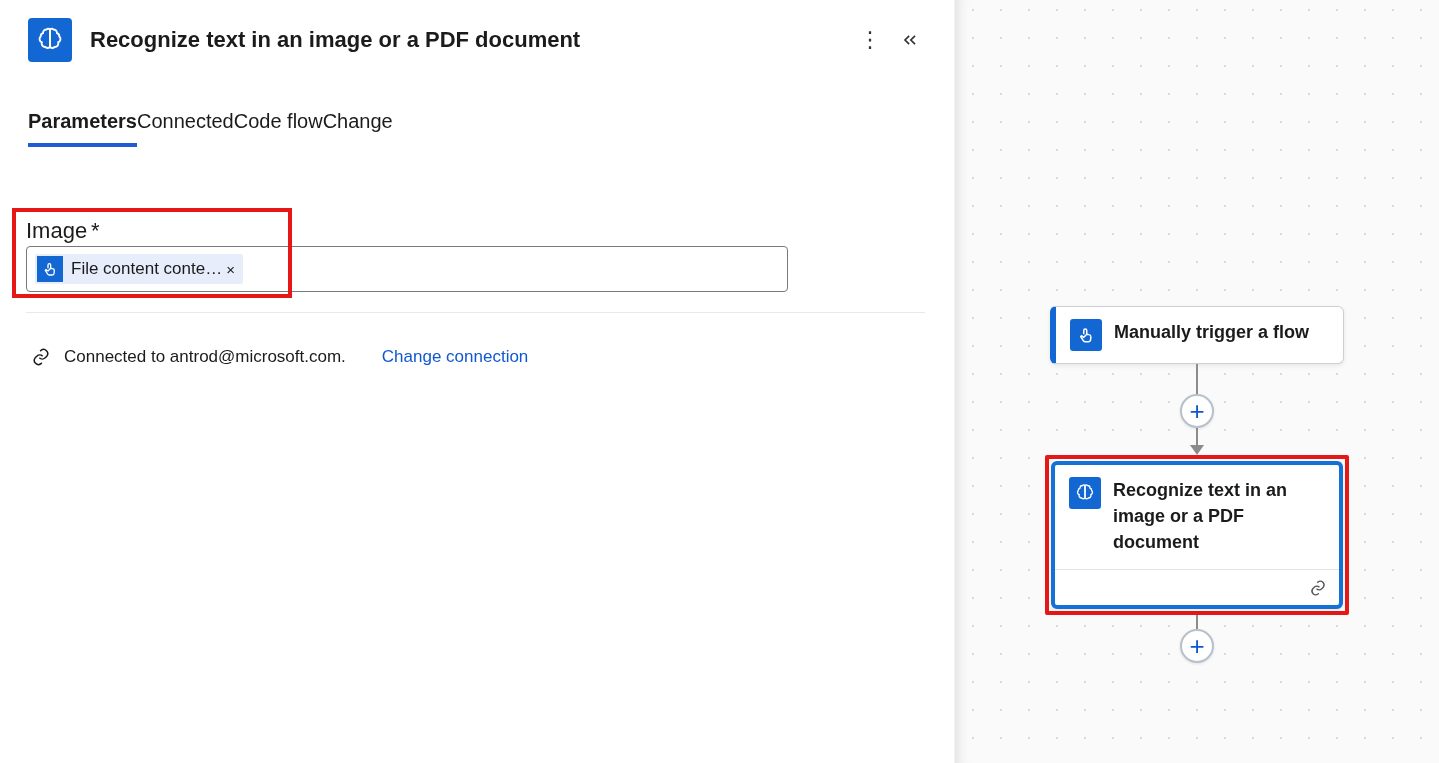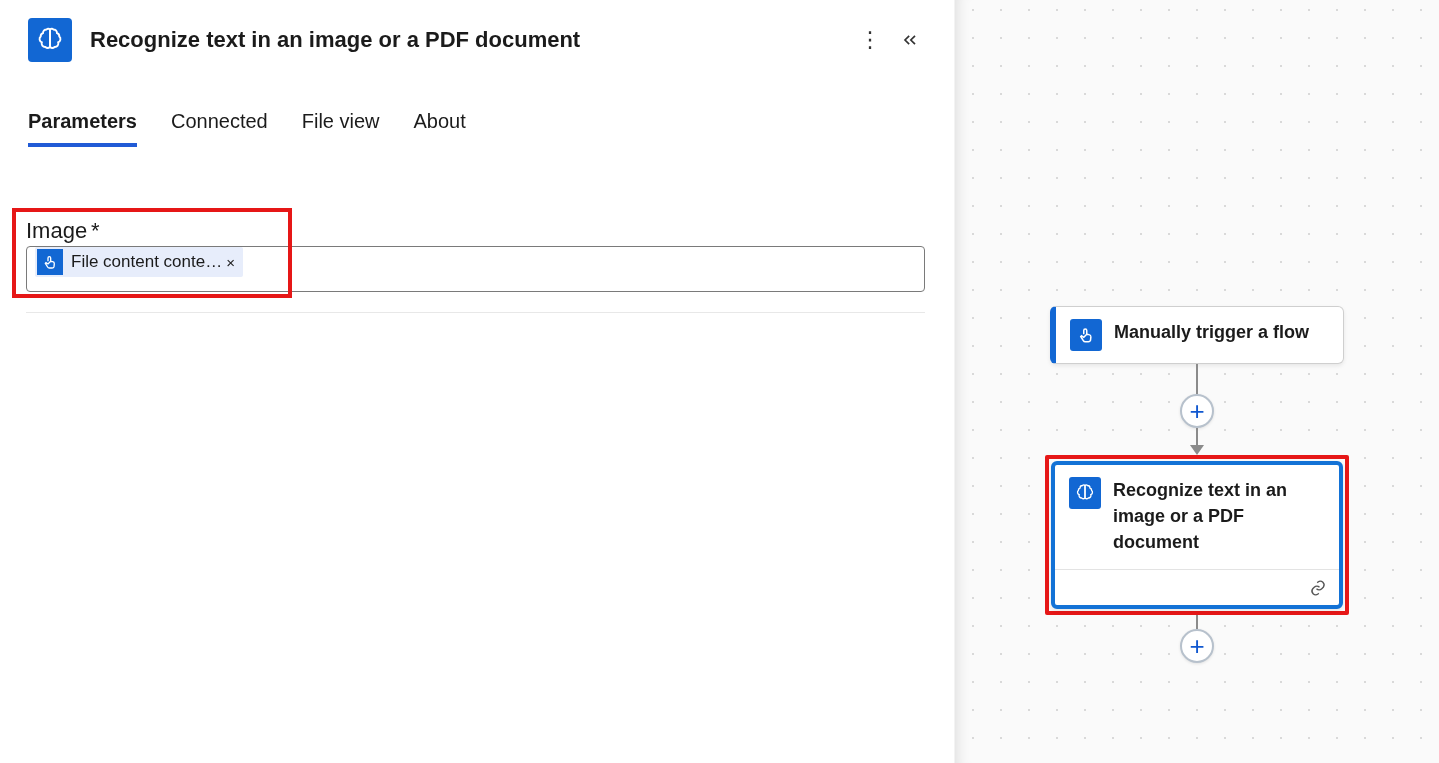--- a/index.html
+++ b/index.html
@@ -45,46 +45,46 @@
   .panel-header .hdr-btn {
     width: 40px; height: 40px;
     display: flex; align-items: center; justify-content: center;
     color: #333;
     cursor: pointer;
   }
 
   
   .tabs {
     display: flex;
-    gap: 34px;
     padding: 38px 28px 0 28px;
   }
   .tab {
     font-size: 20px;
     color: #1b1b1b;
     padding-bottom: 10px;
     cursor: pointer;
   }
   .tab.active {
     font-weight: 600;
     border-bottom: 4px solid #215bd6;
   }
   .field-label {
     font-size: 22px;
     color: #1b1b1b;
   }
 
   .field-input-wrap {
     position: absolute;
     left: 26px; top: 246px;
-    width: 899px;
+    width: 762px;
     height: 46px;
     border: 1px solid #7a7a7a;
     border-radius: 4px;
     display: flex;
+    align-items: center;
     padding: 0 8px;
     z-index: 0;
   }
   .token {
     display: flex;
     align-items: center;
     background: #e7edfb;
     height: 30px;
     border-radius: 2px;
     padding-right: 8px;
@@ -270,22 +270,22 @@
       <svg width="20" height="20" viewBox="0 0 24 24" fill="none" stroke="#333" stroke-width="2">
         <path d="M11 17l-5-5 5-5"></path>
           <path d="M18 17l-5-5 5-5"></path>
       </svg>
     </div>
   </div>
 
   <div class="tabs">
     <div class="tab active">Parameters</div>
     <div class="tab">Connected</div>
-    <div class="tab">File view</div>
-    <div class="tab">About</div>
+    <div class="tab">Code flow</div>
+    <div class="tab">Change</div>
   </div>
 
   <div class="hilite-overlay"></div>
 
   <div style="position:absolute; left:26px; top:218px;">
     <span class="field-label">Image</span>
     <span class="field-label req">*</span>
   </div>
 
   <div class="field-input-wrap">
@@ -296,20 +296,30 @@
             <path d="M13 11l3 .5a3 3 0 0 1 2.5 3L18 19a3 3 0 0 1-3 2H11a3 3 0 0 1-2.6-1.5L5 14l1-1 3 2z"></path>
         </svg>
       </div>
       <span class="tk-text">File content conte…</span>
       <span class="tk-close">×</span>
     </div>
   </div>
 
   <div class="divider"></div>
 
+  <div class="conn-row">
+    <div class="link-icon">
+      <svg width="20" height="20" viewBox="0 0 24 24" fill="none" stroke="#1b1b1b" stroke-width="1.8">
+        <path d="M10 13a5 5 0 0 0 7 0l2-2a5 5 0 0 0-7-7l-1 1"></path>
+        <path d="M14 11a5 5 0 0 0-7 0l-2 2a5 5 0 0 0 7 7l1-1"></path>
+      </svg>
+    </div>
+    <span>Connected to antrod@microsoft.com.</span>
+    <span class="change">Change connection</span>
+  </div>
 </div>
 
 <div class="canvas">
   <div class="flow">
 
     <div class="node">
       <div class="n-icon">
         <svg width="18" height="18" viewBox="0 0 24 24" fill="none" stroke="#fff" stroke-width="2">
           <path d="M9 11V6a2 2 0 1 1 4 0v5"></path>
             <path d="M13 11l3 .5a3 3 0 0 1 2.5 3L18 19a3 3 0 0 1-3 2H11a3 3 0 0 1-2.6-1.5L5 14l1-1 3 2z"></path>

